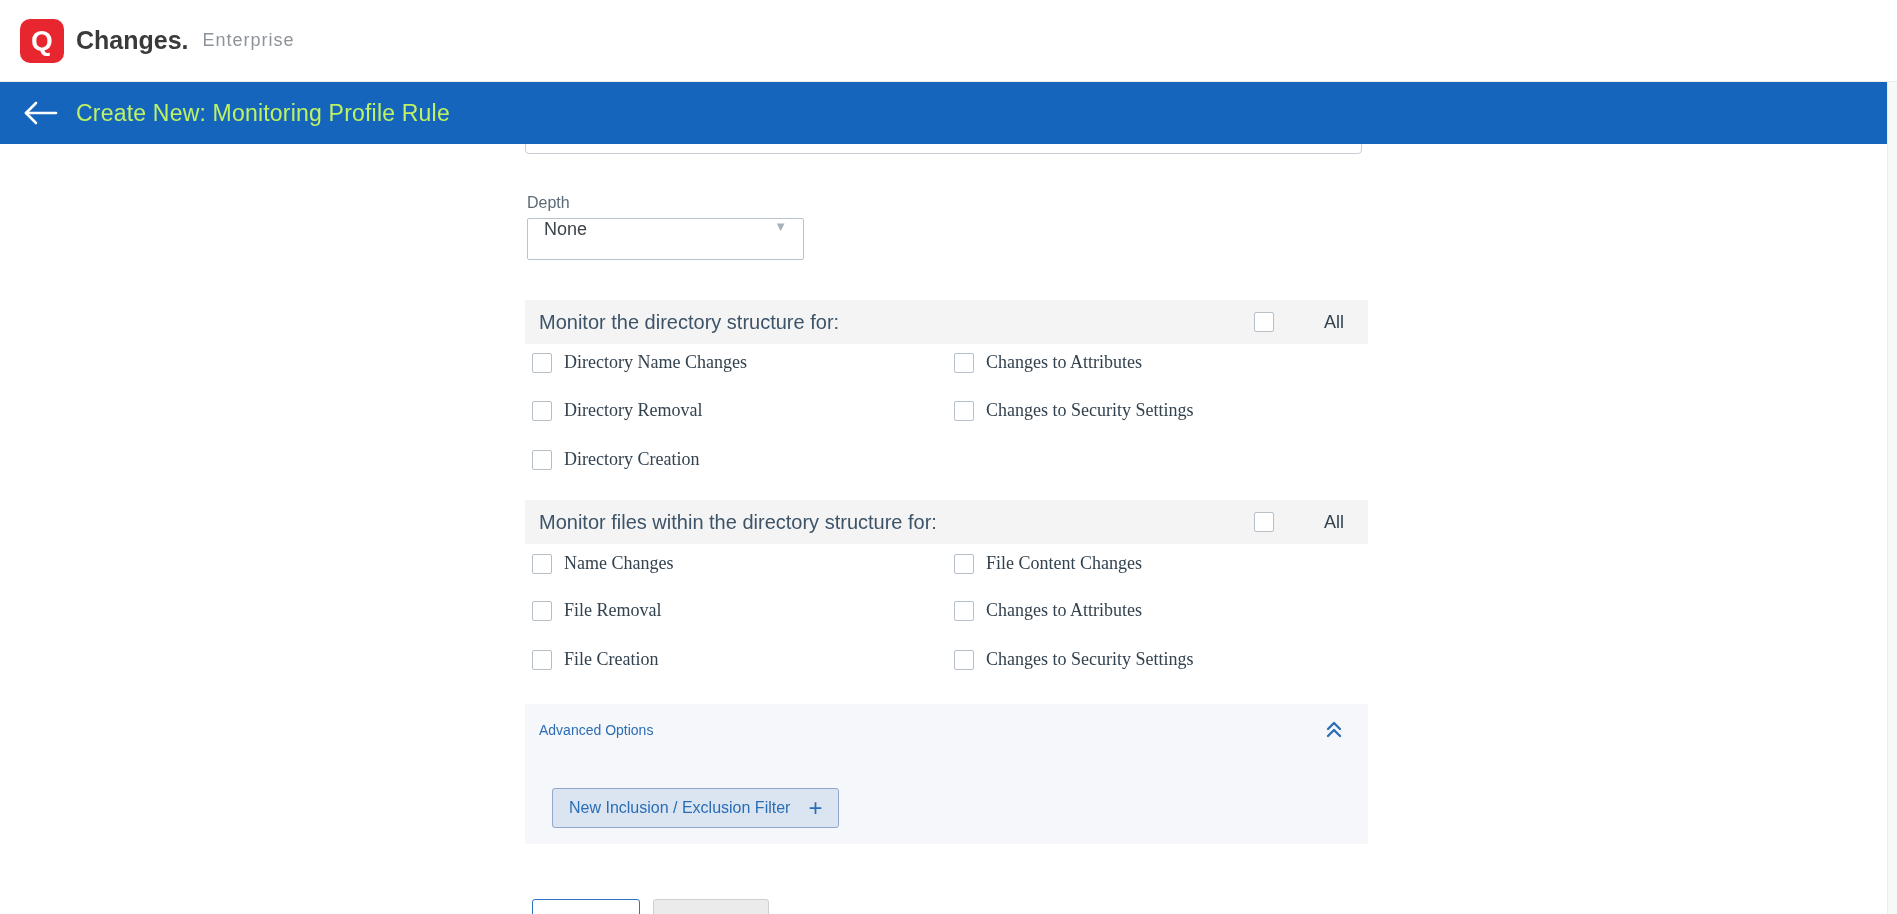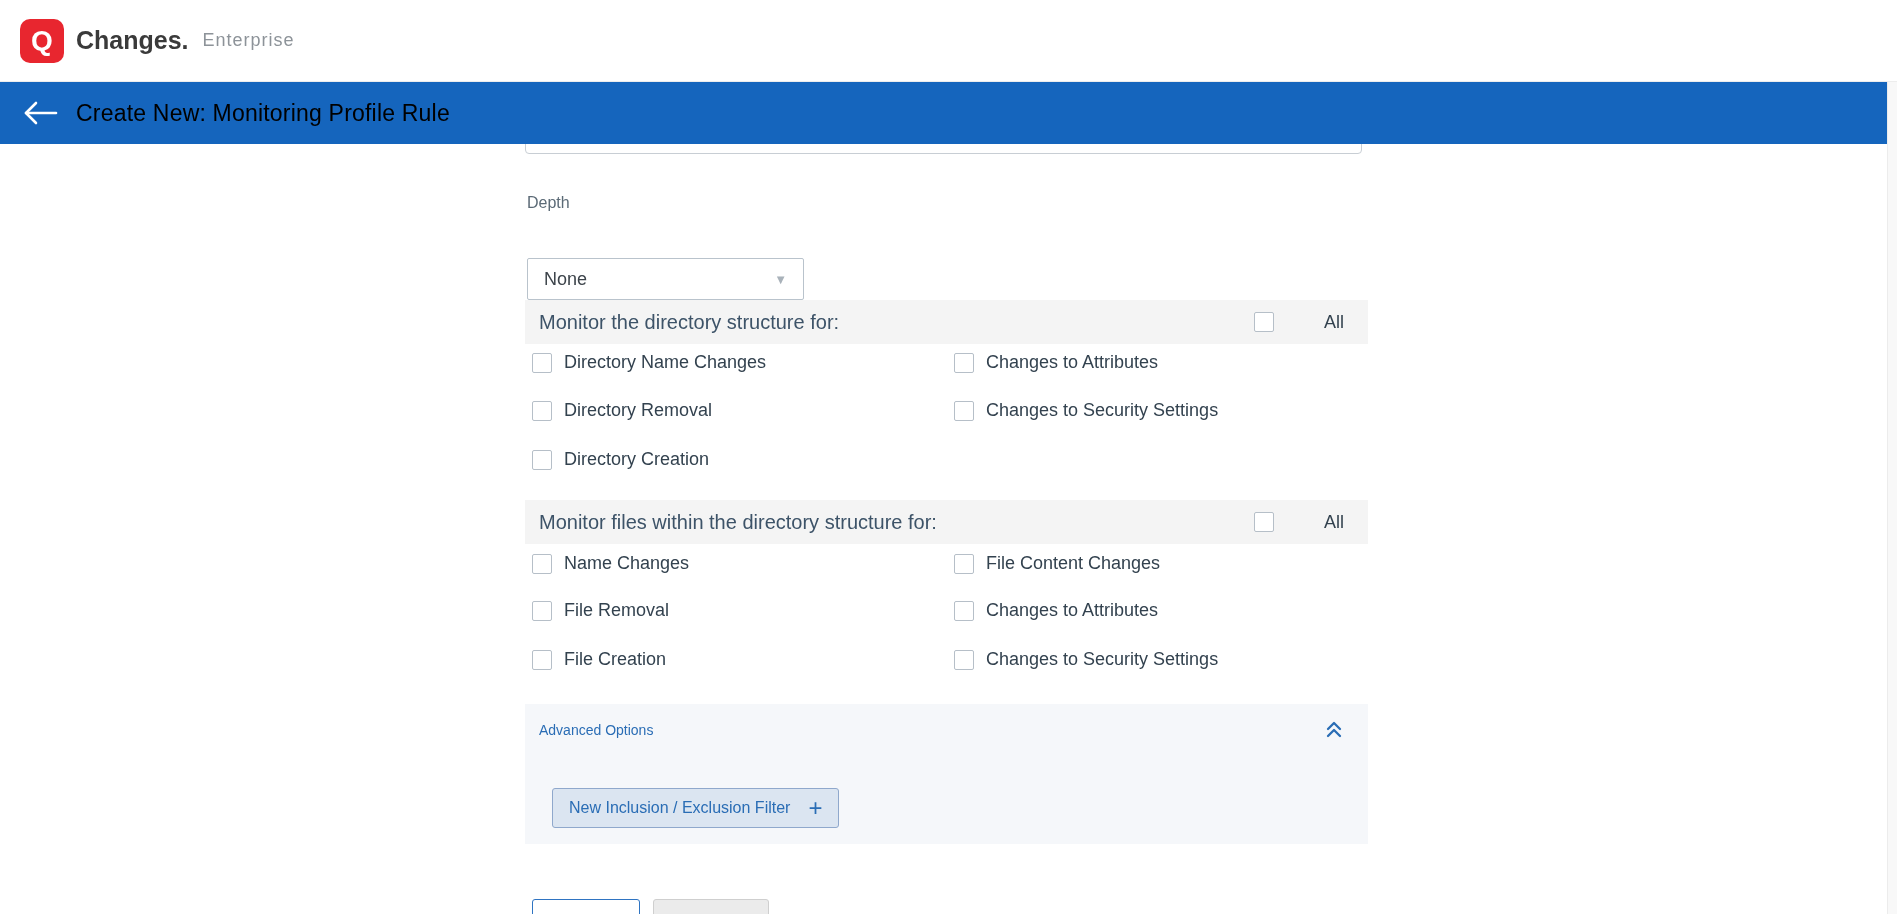--- a/index.html
+++ b/index.html
@@ -14,51 +14,51 @@
   .topbar { position: absolute; top: 0; left: 0; right: 0; height: 82px; background: #fff;
     border-bottom: 1px solid #ededed; display: flex; align-items: center; }
   .logo { width: 44px; height: 44px; margin-left: 20px; background: #e8262f;
     border-radius: 10px; color: #fff; font-weight: bold; font-size: 28px;
     display: flex; align-items: center; justify-content: center; }
   .brand { margin-left: 12px; font-size: 25px; font-weight: bold; color: #3a3a3a; }
   .edition { margin-left: 14px; font-size: 18px; color: #8d9399; letter-spacing: 1px; }
 
   
   .bluebar { position: absolute; top: 82px; left: 0; right: 0; height: 62px; background: #1565bd;
-    display: flex; align-items: center; color: #000000; }
+    display: flex; align-items: center; color: #bef264; }
   .backbtn { margin-left: 20px; width: 44px; height: 30px; cursor: pointer; display:flex; align-items:center; }
   .pagetitle { margin-left: 12px; font-size: 23px; font-weight: 400; letter-spacing: 0.2px; }
 
   
   .content { position: absolute; top: 144px; left: 0; right: 0; bottom: 0; overflow: hidden; background: #fff; }
   .form-col { position: absolute; left: 525px; top: 0; width: 843px; height: 770px; }
 
   .partial-input { position: absolute; top: -26px; left: 0; width: 837px; height: 36px;
     border: 1px solid #c8ced4; border-radius: 4px; background: #fff; }
 
   .field-label { position: absolute; top: 50px; left: 2px; font-size: 16px; color: #5b6a76; }
   .dropdown { position: absolute; top: 74px; left: 2px; width: 277px; height: 42px;
     border: 1px solid #b9c3cc; border-radius: 2px; background: #fff; display: flex;
-    align-items: center; justify-content: space-between; padding: 0 16px; cursor: pointer; margin-top: 40px; }
+    align-items: flex-start; justify-content: space-between; padding: 0 16px; cursor: pointer; }
   .dropdown .val { font-size: 18px; color: #3c434a; }
   .dropdown .caret { font-size: 13px; color: #a9b2ba; }
 
   .secbar { position: absolute; left: 0; width: 843px; height: 44px; background: #f4f4f4;
     display: flex; align-items: center; justify-content: space-between; padding: 0 24px 0 14px; }
   .secbar .sectitle { font-size: 20px; color: #3d5368; }
   .sec1 { top: 156px; } .sec2 { top: 356px; }
 
   .allgrp { display: flex; align-items: center; gap: 9px; cursor: pointer; }
   .box { width: 20px; height: 20px; background: #fff; border: 1px solid #b6bfc8;
     border-radius: 2px; flex: 0 0 auto; cursor: pointer; }
   .alllbl { font-size: 18px; color: #33424f; margin-left: 41px; }
 
   .row { position: absolute; left: 0; width: 843px; height: 26px; }
   .cb { position: absolute; display: flex; align-items: center; gap: 12px; cursor: pointer; }
-  .cb .cbl { font-size: 18px; color: #33424f; }
+  .cb .cbl { font-size: 18px; color: #33424f; font-family: Liberation Serif, serif; }
 
   .advanced { position: absolute; top: 560px; left: 0; width: 843px; height: 140px; background: #f5f7fa; }
   .adv-title { position: absolute; top: 18px; left: 14px; font-size: 14px; color: #2a6db5; }
   .adv-collapse { position: absolute; top: 14px; right: 22px; width: 24px; height: 24px; cursor: pointer; }
   .filter-btn { position: absolute; top: 84px; left: 27px; height: 40px; padding: 0 16px;
     background: #dbe5f1; border: 1px solid #8fa8cc; border-radius: 3px; display: flex;
     align-items: center; gap: 18px; cursor: pointer; }
   .filter-btn .fbl { font-size: 16px; color: #2a6db5; }
   .filter-btn .plus { font-size: 24px; font-weight: 400; color: #2a6db5; line-height: 1; }
 

